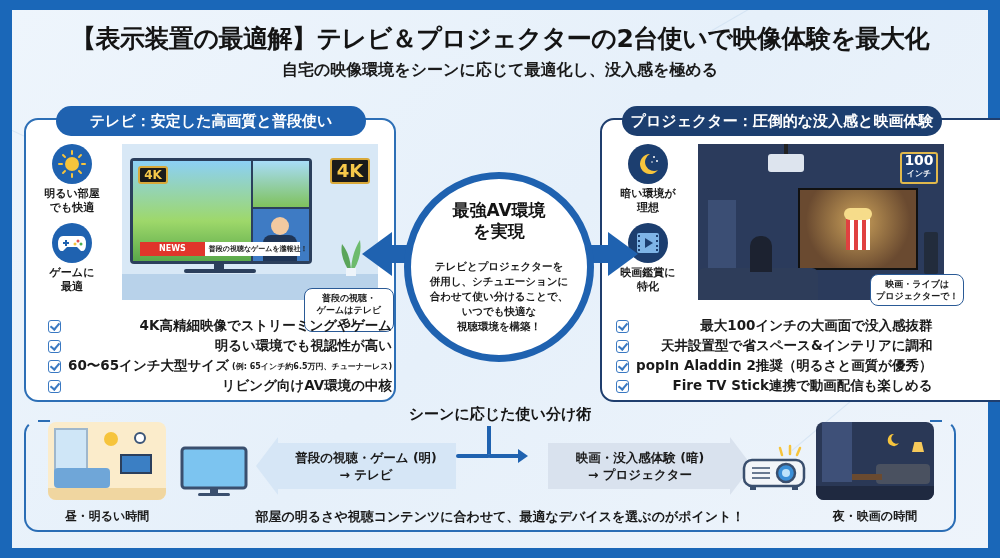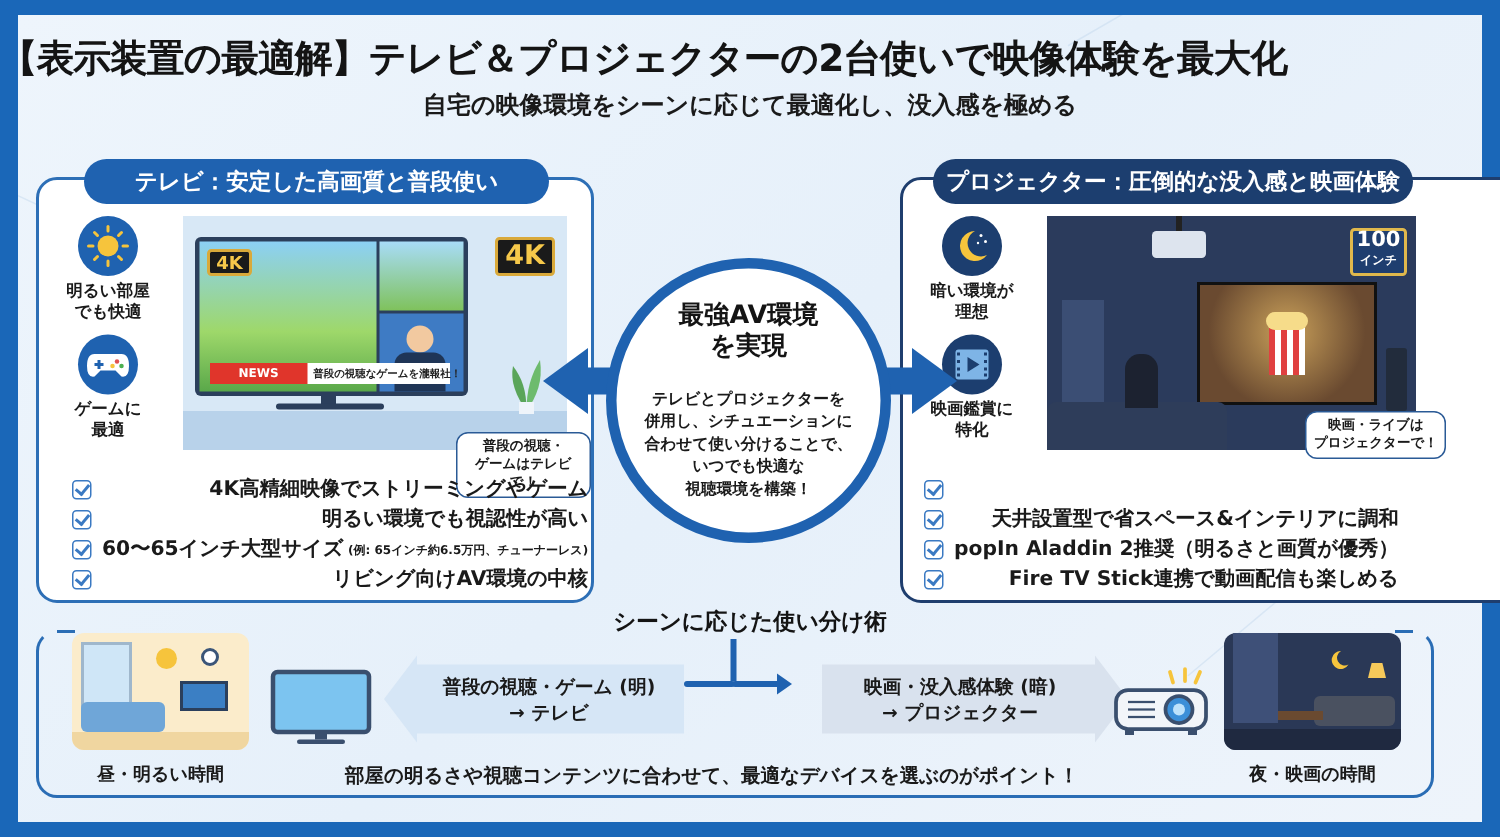--- a/index.html
+++ b/index.html
@@ -9,21 +9,21 @@
     background: #1a67b8;
     position: relative;
   }
   .canvas {
     position: absolute; left: 12px; top: 10px; width: 976px; height: 538px;
     background: linear-gradient(135deg, #eef5fc 0%, #e6f0fa 50%, #eef4fb 100%);
     overflow: hidden;
   }
   .deco-line { position: absolute; background: rgba(180,205,232,0.35); height: 1px; transform-origin: left center; }
   .title {
-    position: absolute; left: 0; right: 0; top: 22px; 
+    position: absolute; left: 0; right: 0; top: 22px; text-align: center;
     font-weight: bold; font-size: 25px; color: #141414; letter-spacing: -0.5px;
   }
   .subtitle {
     position: absolute; left: 0; right: 0; top: 60px; text-align: center;
     font-weight: bold; font-size: 16px; color: #1a1a1a;
   }
 
   
   .panel {
     position: absolute; background: #fff; border: 2px solid #2a6db5;
@@ -124,21 +124,21 @@
     position: absolute; height: 46px; display: flex; align-items: center; justify-content: center;
     text-align: center; font-weight: bold; font-size: 12.5px; color: #1a1a1a; line-height: 17px;
   }
   .band.left { left: 276px; top: 443px; width: 180px; background: #d6e6f6; }
   .band.left-tip { position: absolute; left: 256px; top: 437px; width: 0; height: 0;
     border-top: 29px solid transparent; border-bottom: 29px solid transparent; border-right: 22px solid #d6e6f6; }
   .band.right { left: 548px; top: 443px; width: 184px; background: #d9e2ee; }
   .band.right-tip { position: absolute; left: 730px; top: 437px; width: 0; height: 0;
     border-top: 29px solid transparent; border-bottom: 29px solid transparent; border-left: 22px solid #d9e2ee; }
   .bottom-note {
-    position: absolute; left: 230px; width: 540px; top: 508px; 
+    position: absolute; left: 230px; width: 540px; top: 508px; text-align: center;
     font-weight: bold; font-size: 13px; color: #1a1a1a;
   }
   .badge4k {
     position: absolute; background: #1a1a1a; color: #f6c84a; font-weight: bold; border: 2px solid #d9a93a;
     border-radius: 3px; text-align: center;
   }
   .badge100 {
     position: absolute; background: #1f3e6f; color: #fff; font-weight: bold; border: 2px solid #e0b84c;
     border-radius: 3px; text-align: center; line-height: 13px;
   }
@@ -304,20 +304,21 @@
     </div>
   </div>
   <div class="callout" style="left:268px;top:154px;">
     <div>映画・ライブは</div>
     <div>プロジェクターで！</div>
   </div>
 
   <ul class="check-list">
     <li>
         <span class="check-box"></span>
+        <span>最大100インチの大画面で没入感抜群</span>
       </li>
     <li>
         <span class="check-box"></span>
         <span>天井設置型で省スペース&amp;インテリアに調和</span>
       </li>
     <li>
         <span class="check-box"></span>
         <span>popIn Aladdin 2推奨（明るさと画質が優秀）</span>
       </li>
     <li>

